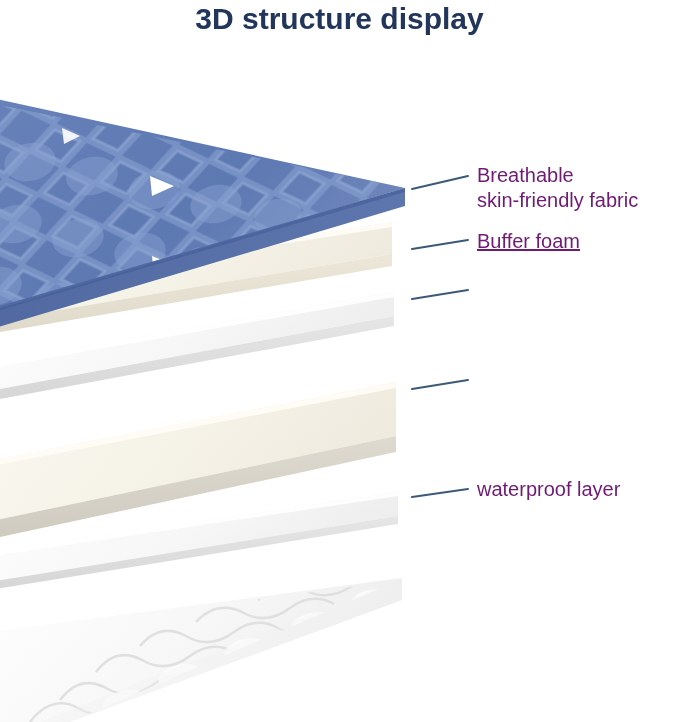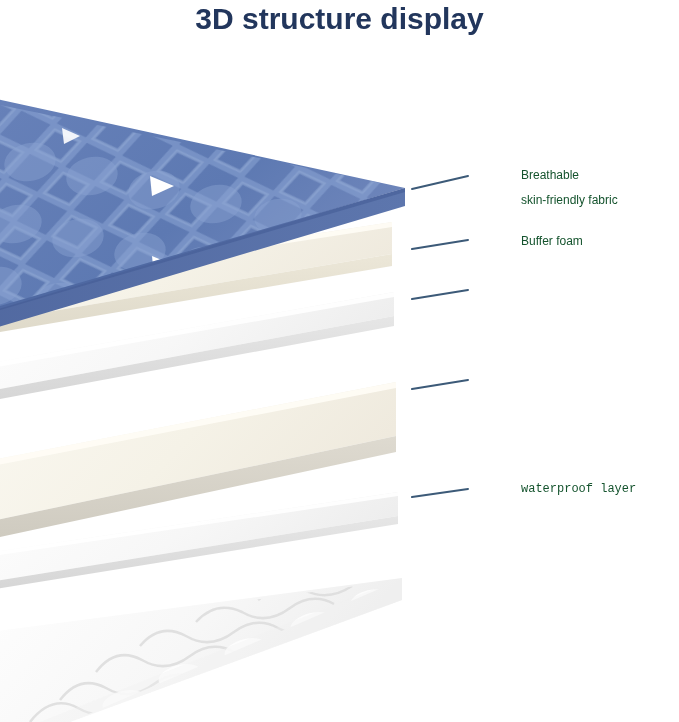--- a/index.html
+++ b/index.html
@@ -29,32 +29,31 @@
     width: 679px;
     text-align: center;
     font-size: 30px;
     font-weight: bold;
     color: #22365c;
     letter-spacing: 0px;
   }
 
   .label {
     position: absolute;
-    color: #14532d;
-    font-size: 12px;
+    color: #701a75;
+    font-size: 20px;
     line-height: 25px;
     white-space: pre-line;
-    margin-left: 44px;
   }
 
   .label-1 { left: 477px; top: 163px; }
-  .label-2 { left: 477px; top: 229px; }
+  .label-2 { left: 477px; top: 229px; text-decoration: underline; }
   .label-3 { left: 477px; top: 277px; }
   .label-4 { left: 477px; top: 367px; }
-  .label-5 { left: 477px; top: 477px; font-family: Liberation Mono, monospace; }
+  .label-5 { left: 477px; top: 477px; }
 </style>
 </head>
 <body>
 
 <div id="diagram">
 
   <svg width="679" height="722" viewBox="0 0 679 722" style="position:absolute;left:0;top:0;">
     <defs>
 
       <linearGradient id="gradBlue" x1="0" y1="0" x2="1" y2="0.6">

